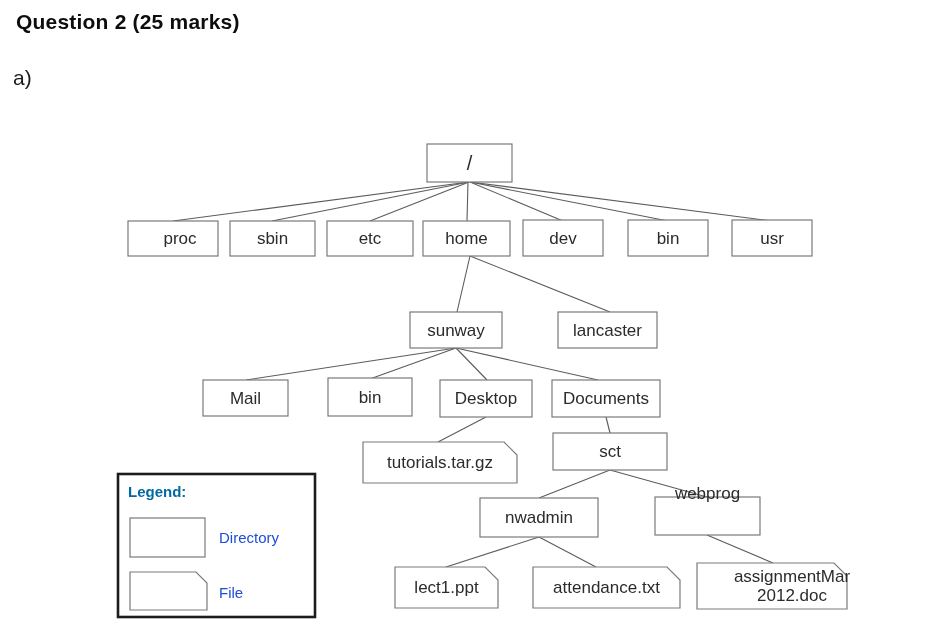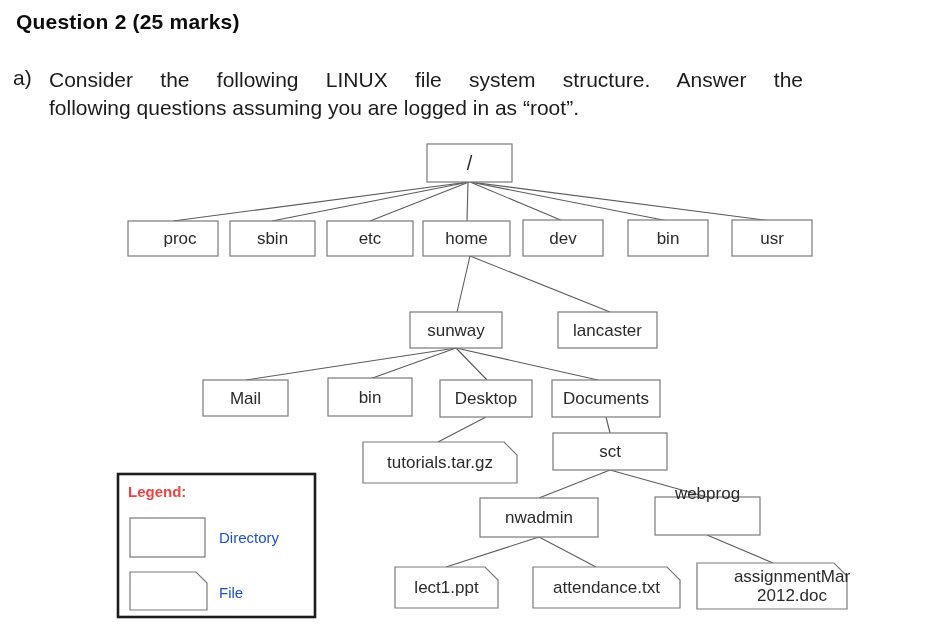--- a/index.html
+++ b/index.html
@@ -33,41 +33,37 @@
     display:flex;align-items:center;justify-content:center;
     font-size:17px;color:#2b2b2b;text-align:center;
     line-height:19px;
     white-space:nowrap;
   }
   .node.root{font-size:20px;}
   .node.wrap{white-space:normal;padding-left:20px;}
 
   .legend-title{
     position:absolute;left:128px;top:483px;
-    font-size:15px;font-weight:bold;color:#ef4444;
+    font-size:15px;font-weight:bold;color:#0369a1;
   }
   .legend-label{
     position:absolute;
     font-size:15px;color:#1d4ed8;
   }
   .legend-label.dir{left:219px;top:529px;}
   .legend-label.file{left:219px;top:584px;}
 </style>
 </head>
 <body>
 
 <div class="canvas">
 
   <div class="q-title">Question 2 (25 marks)</div>
 
   <div class="item-label">a)</div>
-  <div class="para">
-    <div class="l1">Consider the following LINUX file system structure. Answer the</div>
-    <div class="l2">following questions assuming you are logged in as “root”.</div>
-  </div>
 
   <svg class="tree-svg" width="934" height="633" viewBox="0 0 934 633">
     <g stroke="#5c5c5c" stroke-width="1.1">
       <line x1="469" y1="182" x2="173" y2="221"></line>
       <line x1="469" y1="182" x2="272" y2="221"></line>
       <line x1="469" y1="182" x2="370" y2="221"></line>
       <line x1="468" y1="182" x2="467" y2="221"></line>
       <line x1="470" y1="182" x2="563" y2="221"></line>
       <line x1="470" y1="182" x2="668" y2="221"></line>
       <line x1="470" y1="182" x2="772" y2="221"></line>

